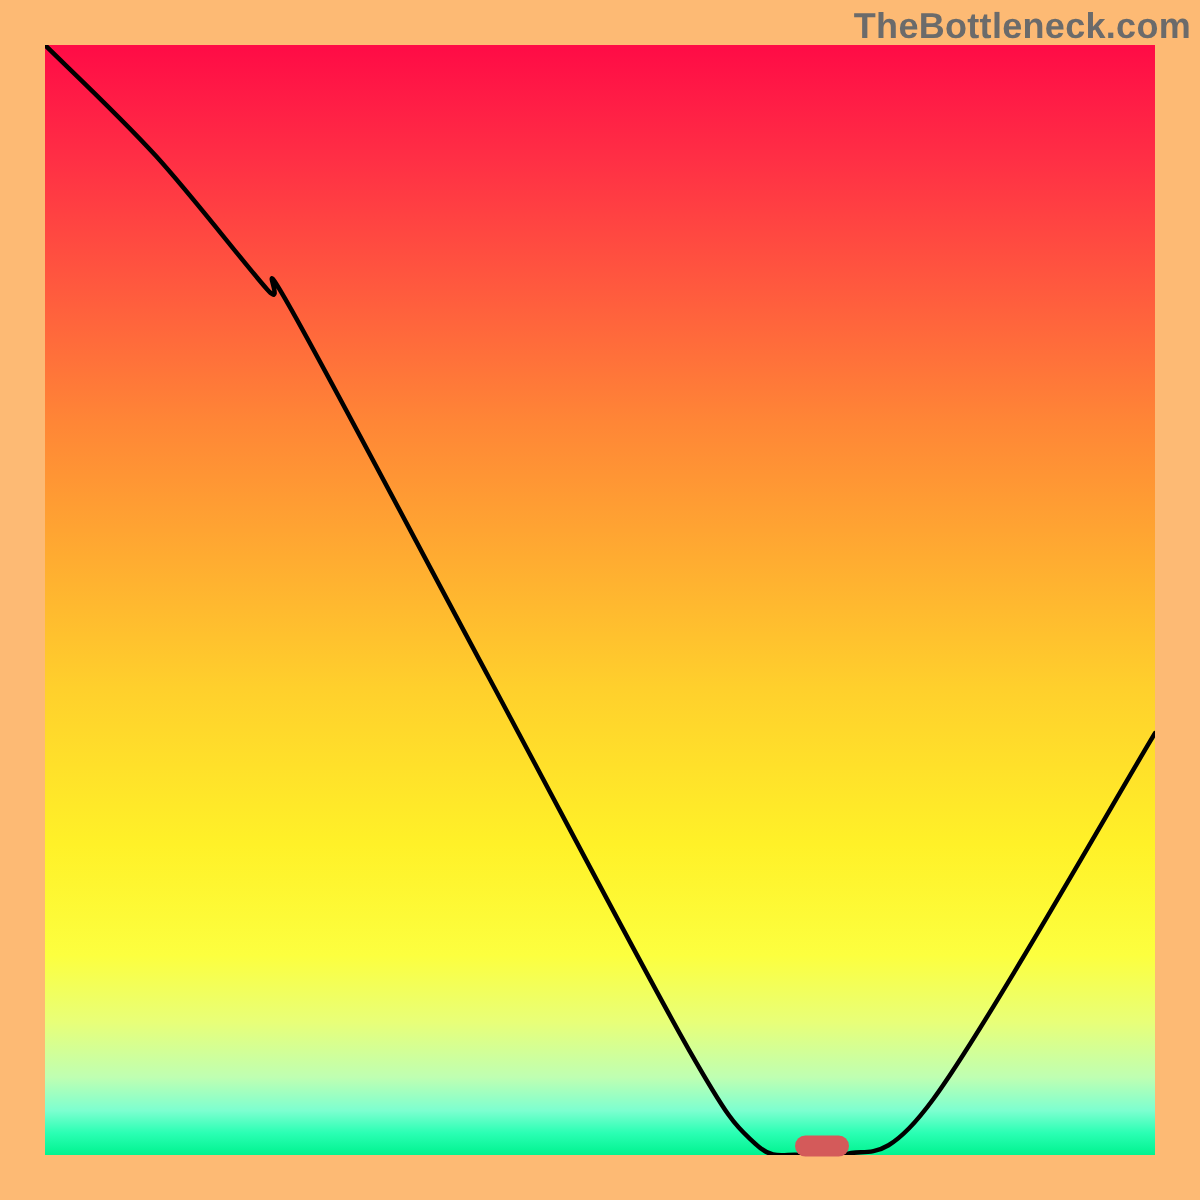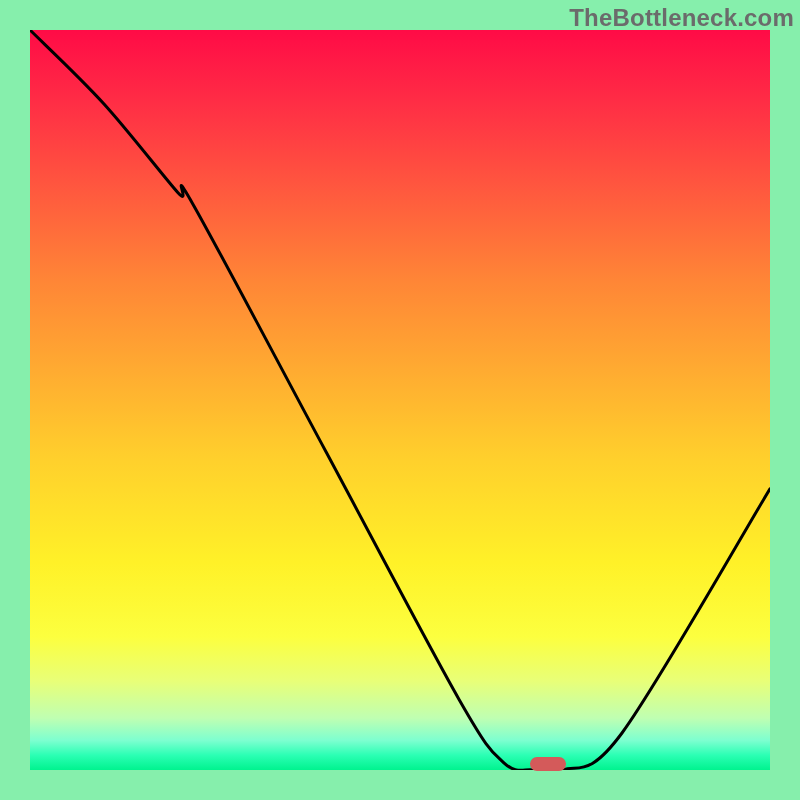--- a/index.html
+++ b/index.html
@@ -9,21 +9,21 @@
     height: 800px;
     background: #ffffff;
     overflow: hidden;
   }
   .chart-outer {
     position: absolute;
     left: 0;
     top: 0;
     width: 800px;
     height: 800px;
-    background: #86efac;
+    background: #fdba74;
   }
   .plot-area {
     position: absolute;
     left: 30px;
     top: 30px;
     width: 740px;
     height: 740px;
     
     background: linear-gradient(
       to bottom,

